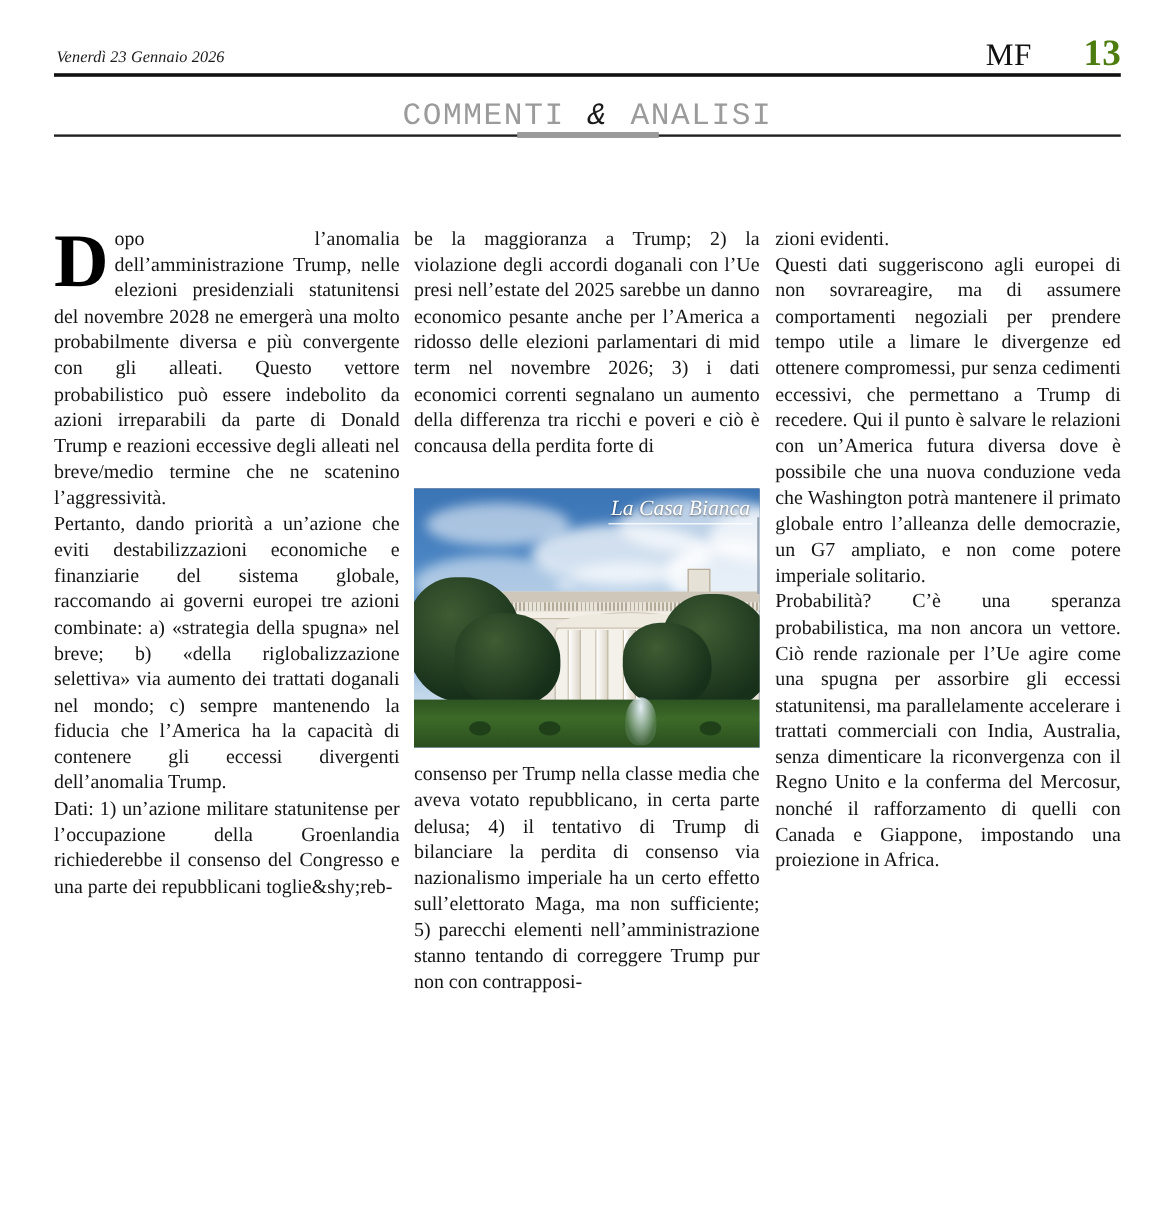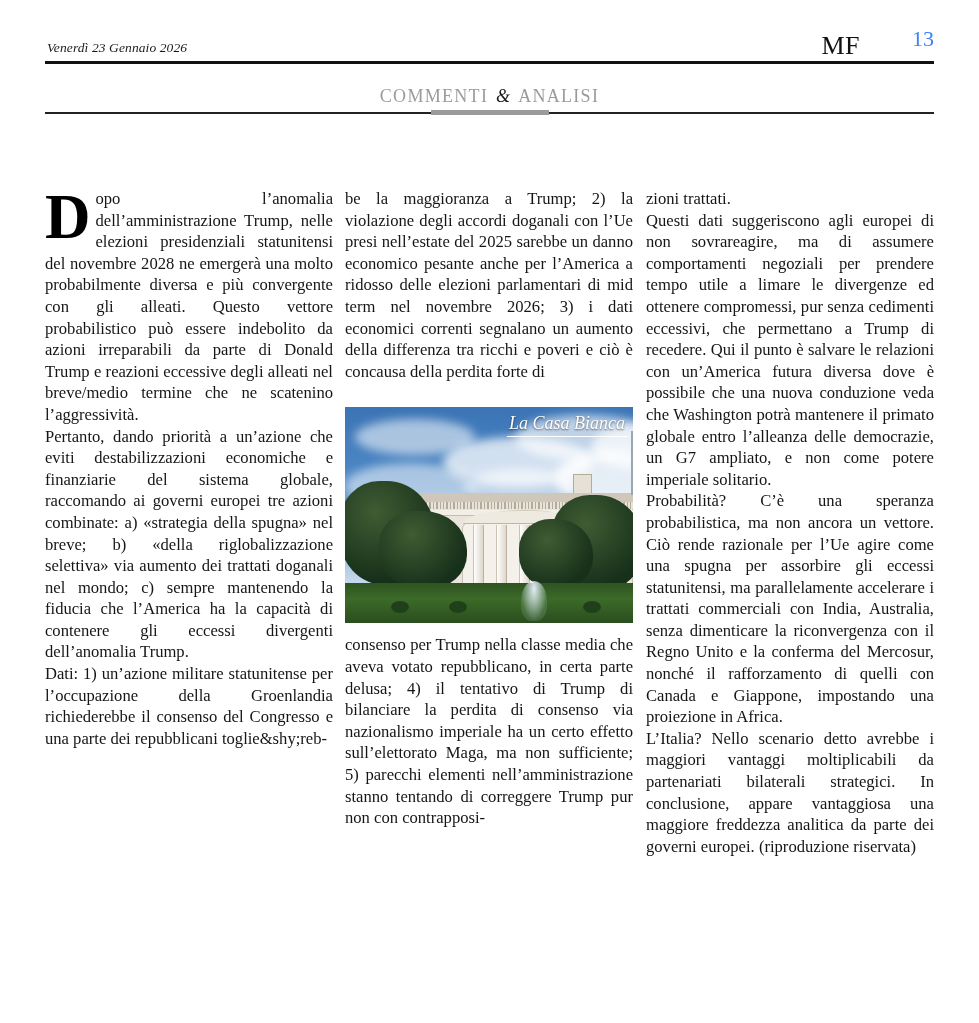--- a/index.html
+++ b/index.html
@@ -44,48 +44,49 @@
     right: 74px;
     top: -5px;
     font-size: 26px;
     letter-spacing: 0.5px;
     color: #111;
   }
   .page-number {
     position: absolute;
     right: 0px;
     top: -10px;
-    font-size: 22px;
-    font-weight: normal;
-    color: #3b82f6;
+    font-size: 31px;
+    font-weight: bold;
+    color: #4d7c0f;
   }
   .rule-top {
     position: absolute;
     left: 0;
     top: 25px;
     width: 100%;
     height: 2.5px;
     background: #111;
   }
 
   
   .section-head {
     position: absolute;
     left: 45px;
     top: 80px;
     width: 889px;
     height: 40px;
     text-align: center;
   }
   .section-head .kicker {
-    font-size: 18px;
+    font-size: 26px;
     letter-spacing: 1.3px;
     line-height: 32px;
     color: #9b9b9b;
     white-space: nowrap;
+    font-family: Liberation Mono, monospace;
   }
   .section-head .kicker .amp {
     color: #1a1a1a;
     font-style: italic;
     padding: 0 2px;
   }
   .rule-section {
     position: absolute;
     left: 0;
     top: 32px;
@@ -441,21 +442,20 @@
         <div class="photo-caption">La Casa Bianca</div>
       </div>
 
       <div class="body-text">
         <p>consenso per Trump nella classe media che aveva votato repubblicano, in certa parte delusa; 4) il tentativo di Trump di bilanciare la perdita di consenso via nazionalismo imperiale ha un certo effetto sull’elettorato Maga, ma non sufficiente; 5) parecchi elementi nell’amministrazione stanno tentando di correggere Trump pur non con contrapposi-</p>
       </div>
     </div>
 
     <div class="col col-3">
       <div class="body-text">
-        <p>zioni trattati.</p>
+        <p>zioni evidenti.</p>
         <p>Questi dati suggeriscono agli europei di non sovrareagire, ma di assumere comportamenti negoziali per prendere tempo utile a limare le divergenze ed ottenere compromessi, pur senza cedimenti eccessivi, che permettano a Trump di recedere. Qui il punto è salvare le relazioni con un’America futura diversa dove è possibile che una nuova conduzione veda che Washington potrà mantenere il primato globale entro l’alleanza delle democrazie, un G7 ampliato, e non come potere imperiale solitario.</p>
         <p>Probabilità? C’è una speranza probabilistica, ma non ancora un vettore. Ciò rende razionale per l’Ue agire come una spugna per assorbire gli eccessi statunitensi, ma parallelamente accelerare i trattati commerciali con India, Australia, senza dimenticare la riconvergenza con il Regno Unito e la conferma del Mercosur, nonché il rafforzamento di quelli con Canada e Giappone, impostando una proiezione in Africa.</p>
-        <p>L’Italia? Nello scenario detto avrebbe i maggiori vantaggi moltiplicabili da partenariati bilaterali strategici. In conclusione, appare vantaggiosa una maggiore freddezza analitica da parte dei governi europei. (riproduzione riservata)</p>
       </div>
     </div>
 
   </div>
 </div>
 
 </body></html>

